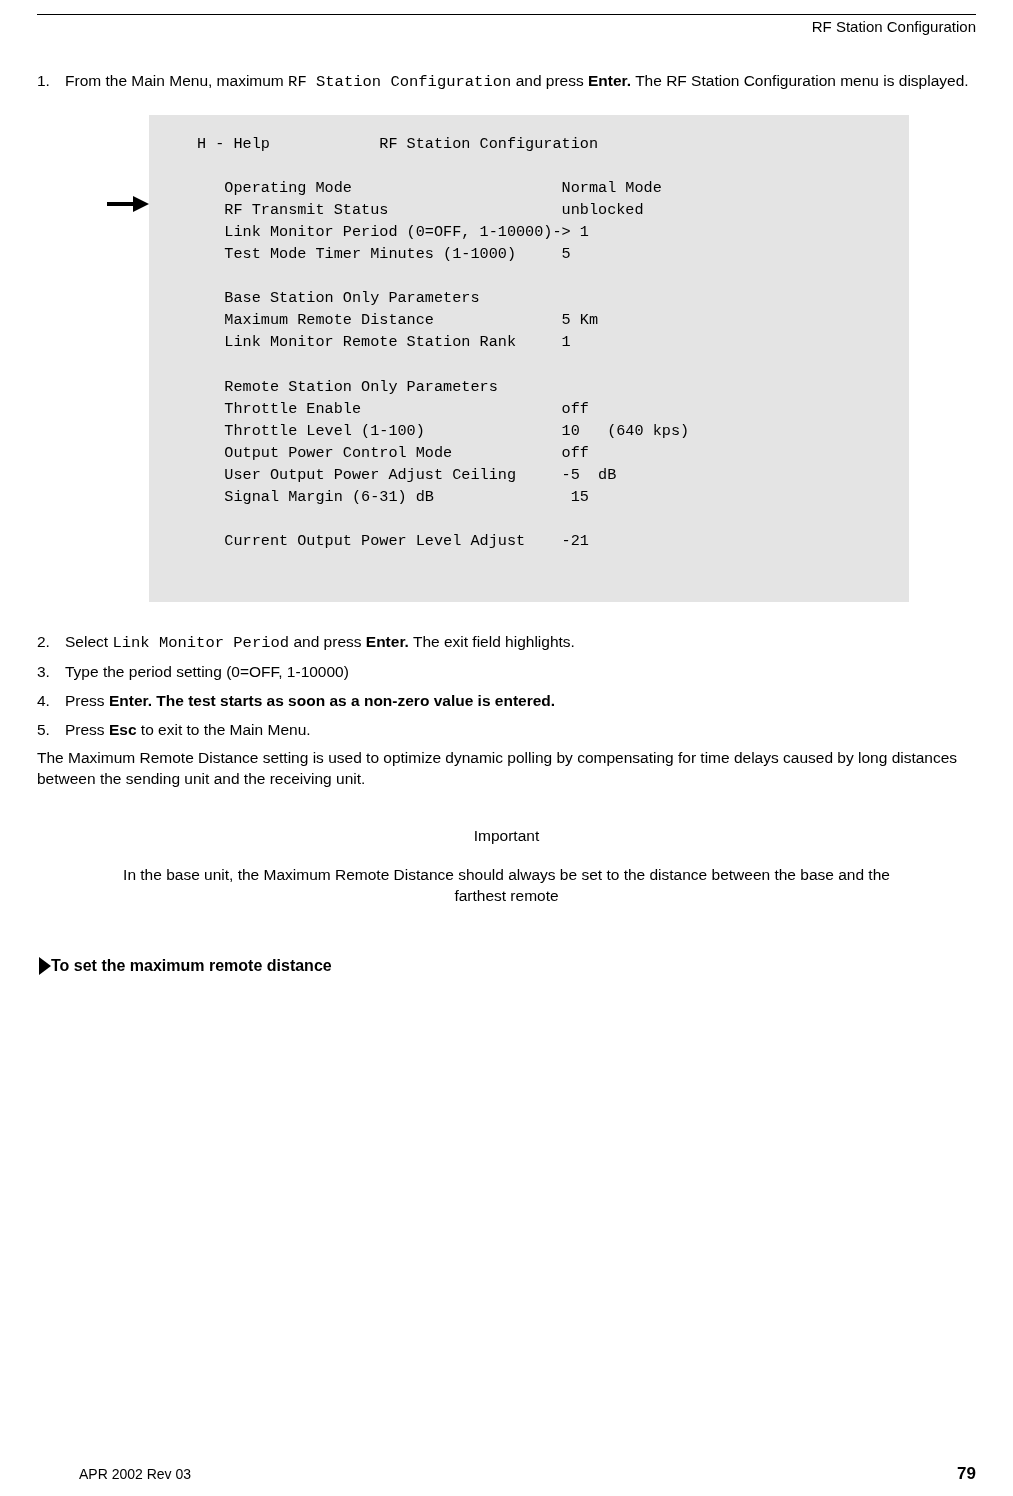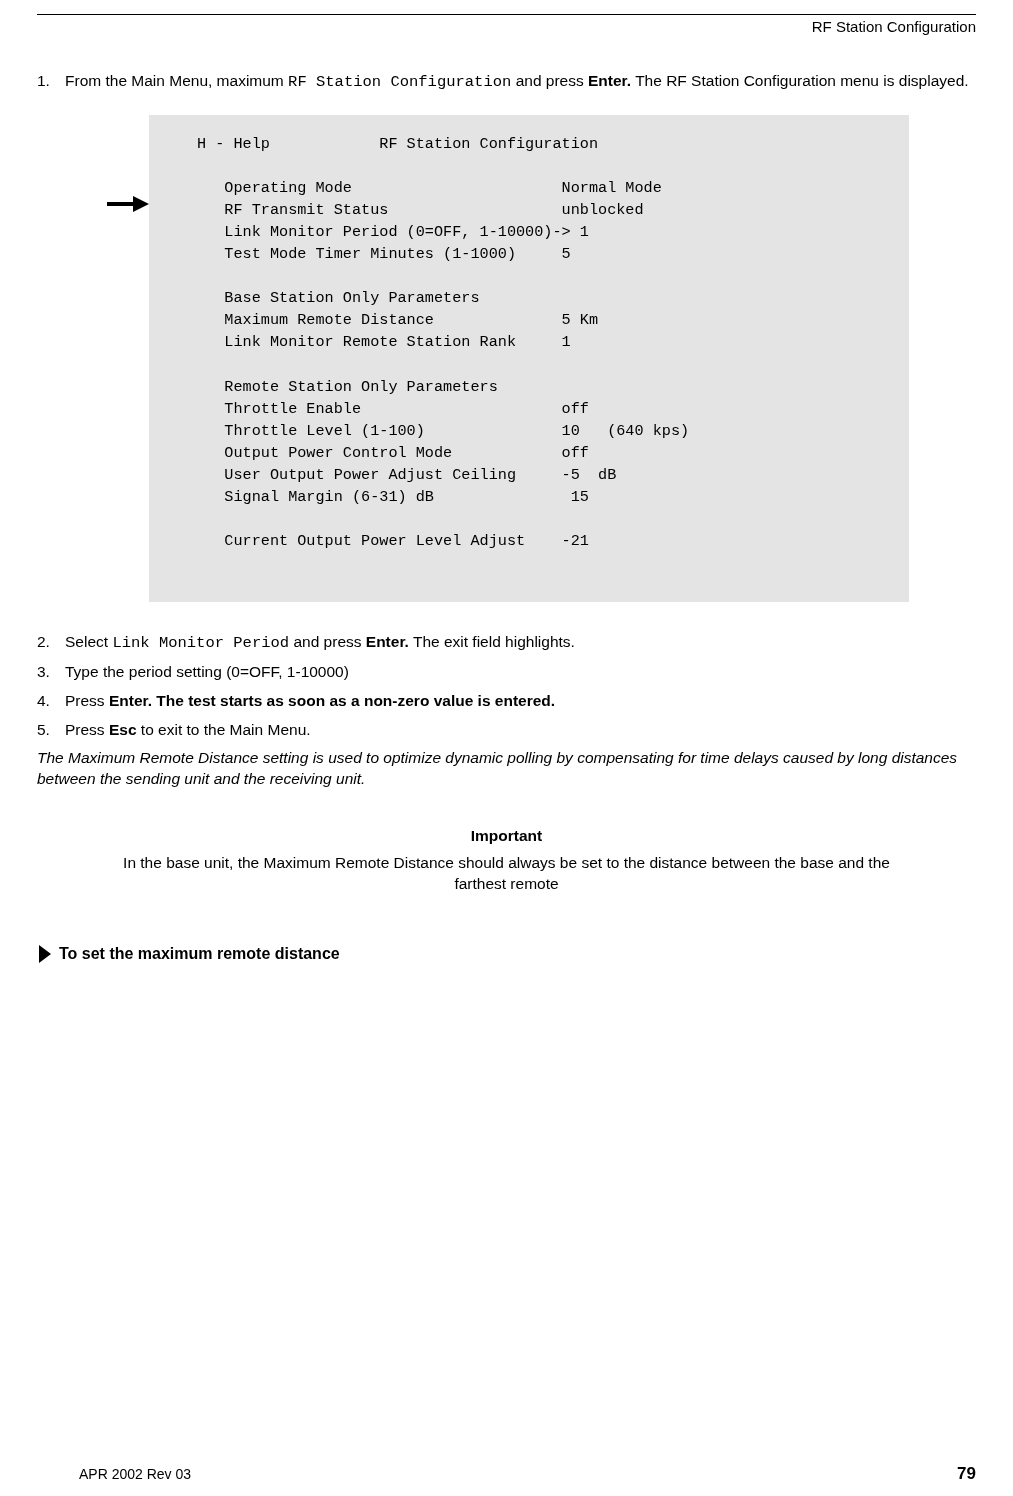--- a/index.html
+++ b/index.html
@@ -70,36 +70,35 @@
     height: 18px;
   }
   h2.sect {
     font-family: Arial, Helvetica, sans-serif;
     font-weight: 700;
     font-size: 24px;
     margin: 36px 0 14px 0;
   }
   .para {
     margin: 4px 0 14px 0;
-    font-style: italic;
   }
   .important-block {
     text-align: center;
     margin: 36px auto 48px auto;
     max-width: 780px;
   }
   .important-block .imp-title {
-    font-weight: 700;
-    margin-bottom: 6px;
+    font-weight: 400;
+    margin-bottom: 18px;
   }
   .proc-head {
     margin-top: 10px;
     display: flex;
     align-items: center;
-    gap: 8px;
+    gap: 0;
   }
   .proc-head .proc-arrow {
     width: 14px;
     height: 18px;
   }
   .proc-head .proc-title {
     font-family: Arial, Helvetica, sans-serif;
     font-weight: 700;
     font-size: 16px;
   }

